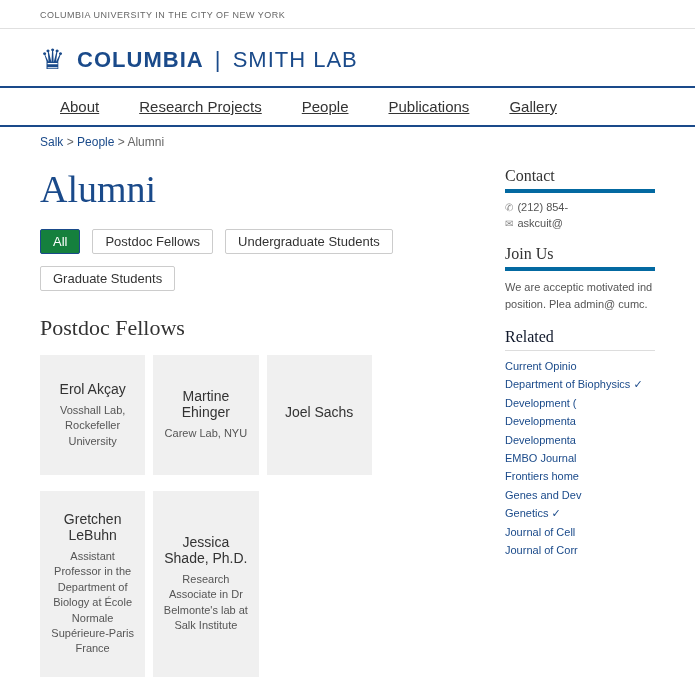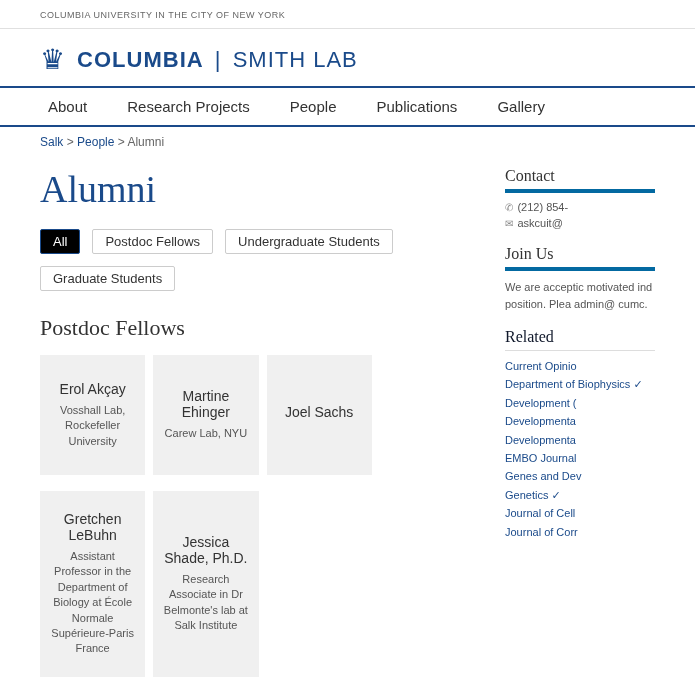--- a/index.html
+++ b/index.html
@@ -10,42 +10,42 @@
     .top-bar-text { font-size: 9px; color: #666; font-family: Arial, sans-serif; letter-spacing: 0.5px; text-transform: uppercase; }
     
     
     .logo-area { padding: 14px 40px 10px; display: flex; align-items: center; gap: 12px; }
     .logo-crown { font-size: 28px; color: #1a4a8a; }
     .logo-text { font-size: 22px; color: #1a4a8a; font-family: Arial, sans-serif; font-weight: 300; letter-spacing: 1px; }
     .logo-text .bold-part { font-weight: 700; }
     .logo-divider { color: #1a4a8a; font-size: 22px; margin: 0 4px; }
     
     
-    nav { border-top: 2px solid #1a4a8a; border-bottom: 2px solid #1a4a8a; padding: 0 48px; display: flex; gap: 0; }
+    nav { border-top: 2px solid #1a4a8a; border-bottom: 2px solid #1a4a8a; padding: 0 60px; display: flex; gap: 0; text-decoration: underline; }
     nav a { display: inline-block; padding: 10px 20px; font-family: Arial, sans-serif; font-size: 15px; color: #333; text-decoration: none; font-weight: 400; }
     nav a:first-child { padding-left: 0; }
     
     
     .breadcrumb { padding: 8px 40px; font-family: Arial, sans-serif; font-size: 12px; color: #1a4a8a; }
     .breadcrumb a { color: #1a4a8a; text-decoration: none; }
     .breadcrumb span { color: #666; }
     
     
     .main-layout { display: flex; padding: 0 40px; gap: 20px; }
     
     
     .content-area { flex: 1; min-width: 0; padding-top: 10px; }
     
     
     .page-title { font-size: 38px; color: #1a4a8a; font-family: Georgia, serif; margin-bottom: 18px; font-weight: 400; }
     
     
     .filter-row { display: flex; align-items: center; gap: 12px; margin-bottom: 24px; flex-wrap: wrap; }
     .filter-btn { padding: 4px 12px; font-family: Arial, sans-serif; font-size: 13px; cursor: pointer; border: 1px solid #ccc; background: #fff; color: #333; border-radius: 2px; }
-    .filter-btn.active { background: #000000; color: #fff; border-color: #1a4a8a; }
+    .filter-btn.active { background: #15803d; color: #fff; border-color: #1a4a8a; }
     
     
     .section-heading { font-size: 22px; color: #333; font-family: Georgia, serif; margin-bottom: 14px; font-weight: 400; }
     
     
     .person-grid { display: grid; grid-template-columns: repeat(4, 1fr); gap: 8px; margin-bottom: 16px; }
     
     .person-card { background: #f0f0f0; padding: 20px 10px; text-align: center; min-height: 120px; display: flex; flex-direction: column; align-items: center; justify-content: center; position: relative; }
     
     .person-card.hovered { background: #888; }
@@ -177,20 +177,21 @@
     </div>
 
     <div class="sidebar-section">
       <div class="related-title">Related</div>
       <a href="#" class="sidebar-link">Current Opinio</a>
       <a href="#" class="sidebar-link">Department of Biophysics ✓</a>
       <a href="#" class="sidebar-link">Development (</a>
       <a href="#" class="sidebar-link">Developmenta</a>
       <a href="#" class="sidebar-link">Developmenta</a>
       <a href="#" class="sidebar-link">EMBO Journal</a>
+      <a href="#" class="sidebar-link">Frontiers home</a>
       <a href="#" class="sidebar-link">Genes and Dev</a>
       <a href="#" class="sidebar-link">Genetics ✓</a>
       <a href="#" class="sidebar-link">Journal of Cell</a>
       <a href="#" class="sidebar-link">Journal of Corr</a>
     </div>
 
   </div>
 </div>
 
 </body></html>

